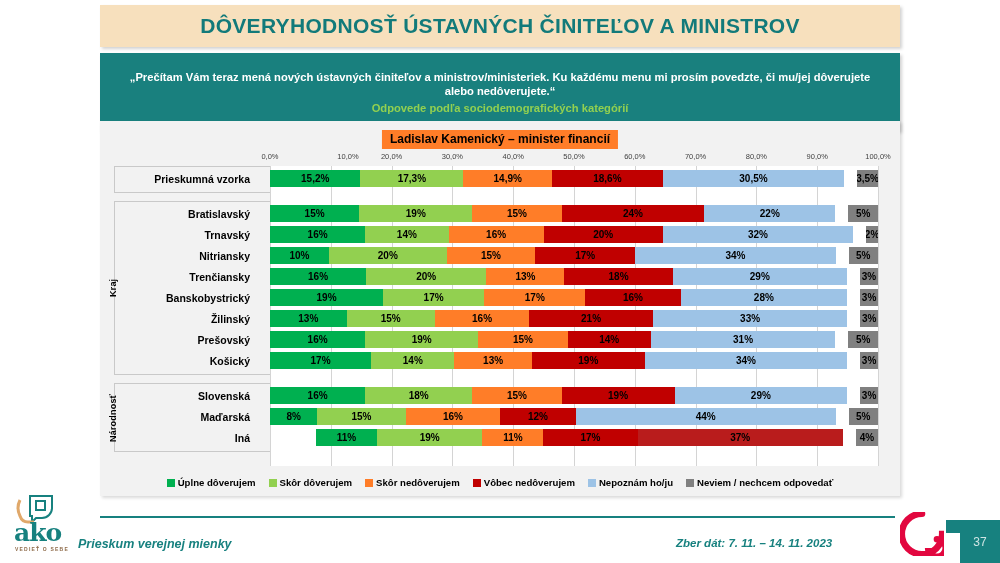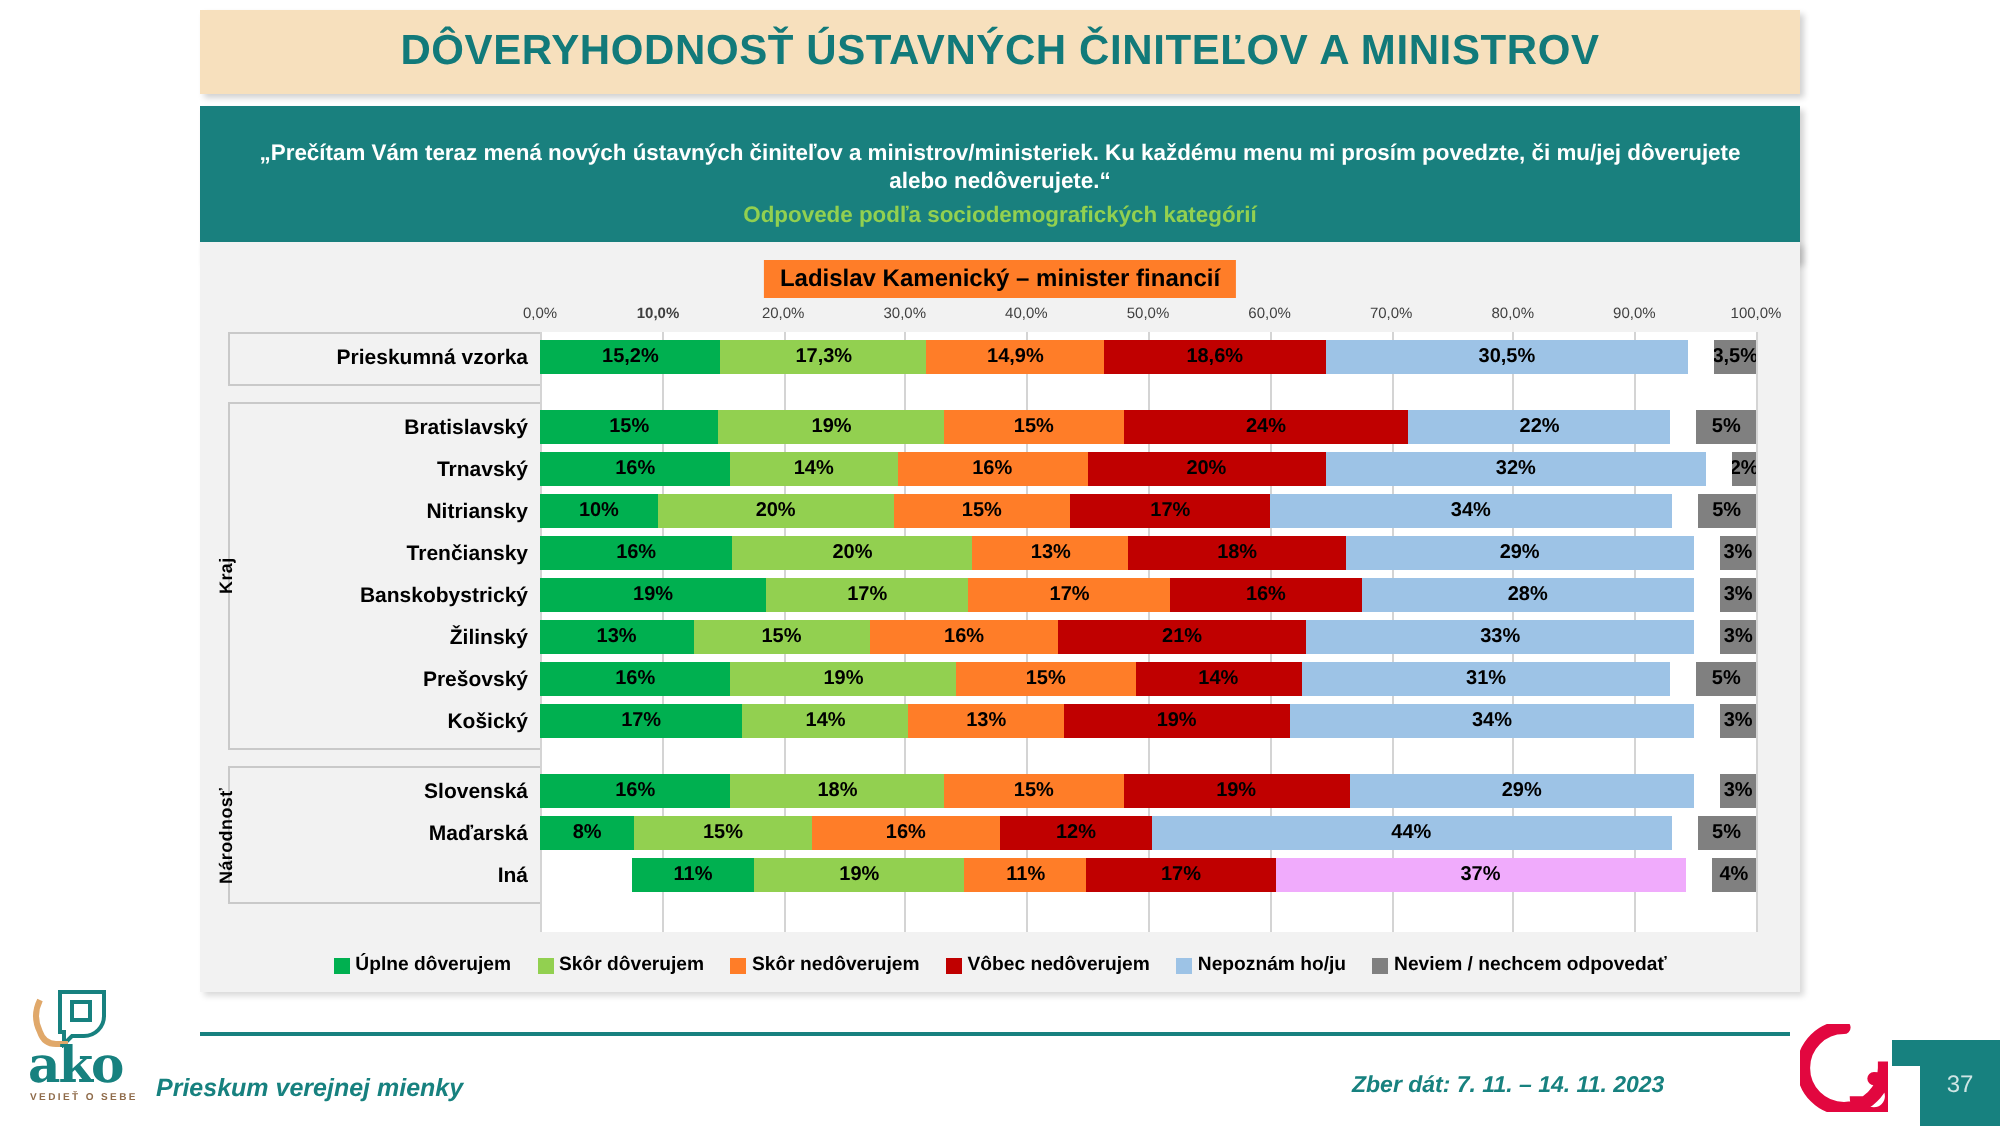--- a/index.html
+++ b/index.html
@@ -67,21 +67,21 @@
   }
   .seg{
     height:100%;display:flex;align-items:center;justify-content:center;
     font-size:10px;font-weight:bold;color:#000;overflow:hidden;
     box-sizing:border-box;
   }
   .seg.last{color:#000;margin-left:13px;}
   .rowlabel{
     position:absolute;right:0;text-align:center;
     font-size:10.5px;font-weight:bold;color:#000;white-space:nowrap;
-    padding-right:6px;display:flex;align-items:center;justify-content:flex-end;
+    padding-right:20px;display:flex;align-items:center;justify-content:flex-end;
   }
   .labels-col{
     position:absolute;left:0;top:45px;width:170px;height:300px;
   }
   .group-label{
     position:absolute;left:8px;
     writing-mode:vertical-rl;transform:rotate(180deg);
     font-size:9px;font-weight:bold;color:#000;
     display:flex;align-items:center;justify-content:center;
     letter-spacing:.2px;
@@ -143,21 +143,21 @@
 
 <div class="question-band">
   <div class="q">„Prečítam Vám teraz mená nových ústavných činiteľov a ministrov/ministeriek. Ku každému menu mi prosím povedzte, či mu/jej dôverujete alebo nedôverujete.“</div>
   <div class="sub">Odpovede podľa sociodemografických kategórií</div>
 </div>
 
 <div class="panel">
   <div class="chart-title">Ladislav Kamenický – minister financií</div>
   <div class="axis-labels" id="axis-labels">
       <span style="left: 0px;">0,0%</span>
-      <span style="left: 59px; font-weight: bold;">10,0%</span>
+      <span style="left: 78px;">10,0%</span>
       <span style="left: 121.6px;">20,0%</span>
       <span style="left: 182.4px;">30,0%</span>
       <span style="left: 243.2px;">40,0%</span>
       <span style="left: 304px;">50,0%</span>
       <span style="left: 364.8px;">60,0%</span>
       <span style="left: 425.6px;">70,0%</span>
       <span style="left: 486.4px;">80,0%</span>
       <span style="left: 547.2px;">90,0%</span>
       <span style="left: 608px;">100,0%</span>
     </div>
@@ -279,21 +279,21 @@
         <div class="seg" style="width: 97.28px; background: rgb(255, 125, 40);">16%</div>
         <div class="seg" style="width: 78px; background: rgb(192, 0, 0);">12%</div>
         <div class="seg" style="width: 267.52px; background: rgb(157, 195, 230);">44%</div>
         <div class="seg last" style="width: 30.4px; background: rgb(128, 128, 128);">5%</div>
       </div>
       <div class="row" style="top: 263px; height: 17px; padding-left: 46px;">
         <div class="seg" style="width: 66.88px; background: rgb(0, 176, 80);">11%</div>
         <div class="seg" style="width: 115.52px; background: rgb(146, 208, 80);">19%</div>
         <div class="seg" style="width: 66.88px; background: rgb(255, 125, 40);">11%</div>
         <div class="seg" style="width: 103.36px; background: rgb(192, 0, 0);">17%</div>
-        <div class="seg" style="width: 224.96px; background: #f0abfc;">37%</div>
+        <div class="seg" style="width: 224.96px; background: #b91c1c;">37%</div>
         <div class="seg last" style="width: 24.32px; background: rgb(128, 128, 128);">4%</div>
       </div>
     </div>
   <div class="legend" id="legend">
       <div class="legend-item">
         <span class="legend-swatch" style="background: rgb(0, 176, 80);"></span>
         <span class="legend-text">Úplne dôverujem</span>
       </div>
       <div class="legend-item">
         <span class="legend-swatch" style="background: rgb(146, 208, 80);"></span>

